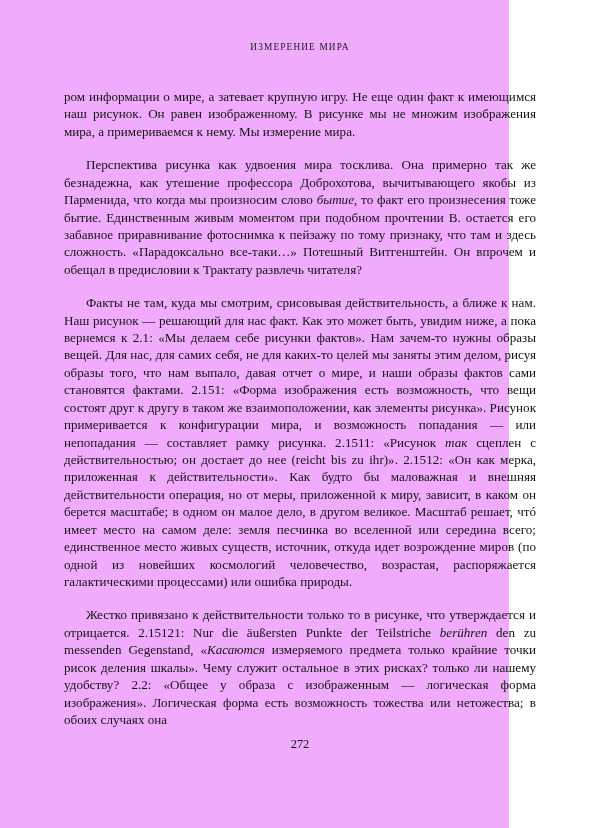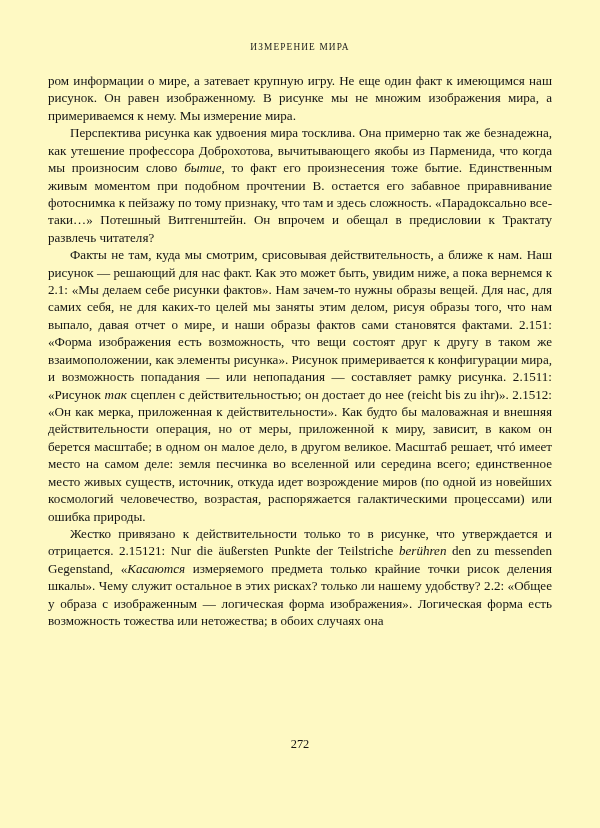--- a/index.html
+++ b/index.html
@@ -14,23 +14,23 @@
     font-family: "Liberation Serif", "DejaVu Serif", serif;
     color: #111111;
     overflow: hidden;
     position: relative;
   }
 
   .page {
     position: absolute;
     left: 0;
     top: 0;
-    width: 600px;
+    width: 509px;
     height: 828px;
-    background: #fef9c3;
+    background: #f0abfc;
   }
 
   
   .running-head {
     position: absolute;
     left: 0;
     top: 42px;
     width: 600px;
     text-align: center;
     font-size: 9.3px;
@@ -50,21 +50,21 @@
     width: 504px;
     font-size: 13.1px;
     line-height: 17.42px;
     text-align: justify;
     text-justify: inter-word;
     color: #141414;
     -webkit-font-smoothing: antialiased;
   }
 
   .para {
-    margin: 0;
+    margin: 16px;
     padding: 0;
     text-indent: 22px;
     text-align: justify;
     hyphens: manual;
   }
   .para.first {
     text-indent: 0;
   }
 
   em, .it {

